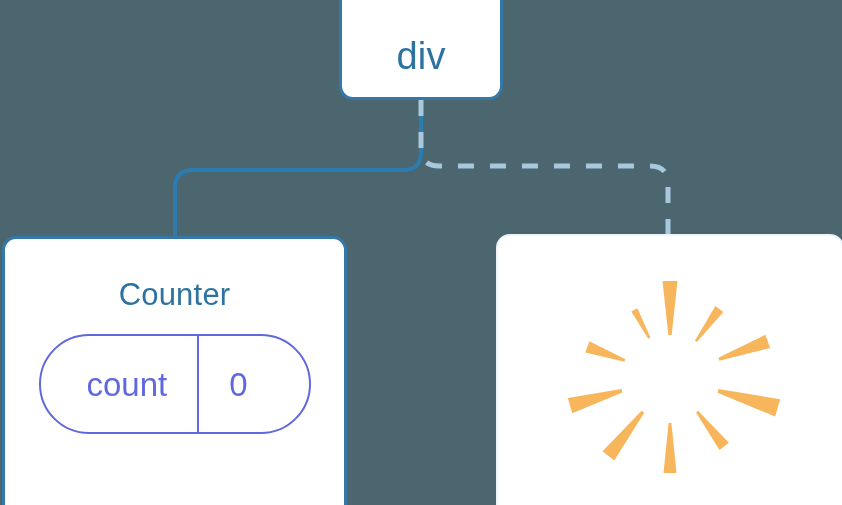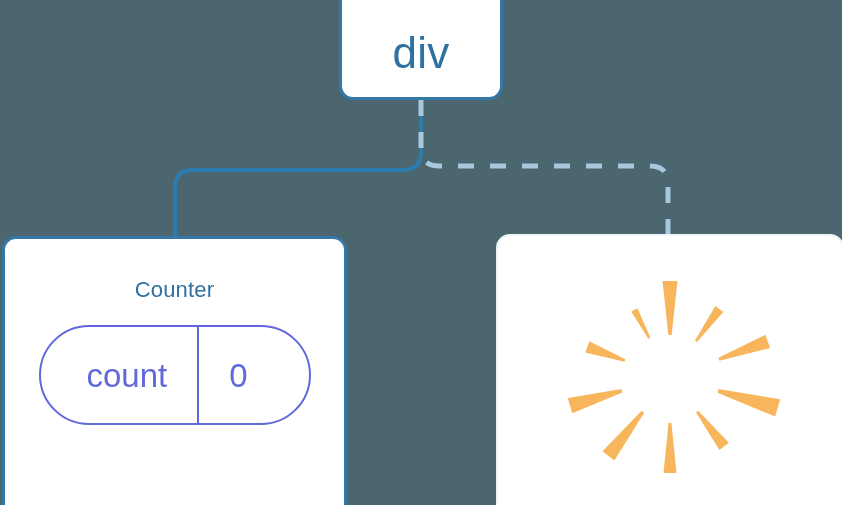--- a/index.html
+++ b/index.html
@@ -66,26 +66,26 @@
     top: 234px;
     width: 348px;
     height: 290px;
     border: 2px solid #eef4f7;
     border-radius: 14px;
     overflow: hidden;
   }
 
   .node-title {
     color: #2d72a0;
-    font-size: 22px;
+    font-size: 31px;
     line-height: 1;
     letter-spacing: 0.2px;
   }
   .node-title-div {
-    font-size: 44px;
+    font-size: 38px;
   }
 
   
   .state-pill {
     margin-top: 24px;
     display: flex;
     align-items: stretch;
     border: 2px solid #6168dc;
     border-radius: 999px;
     height: 96px;

